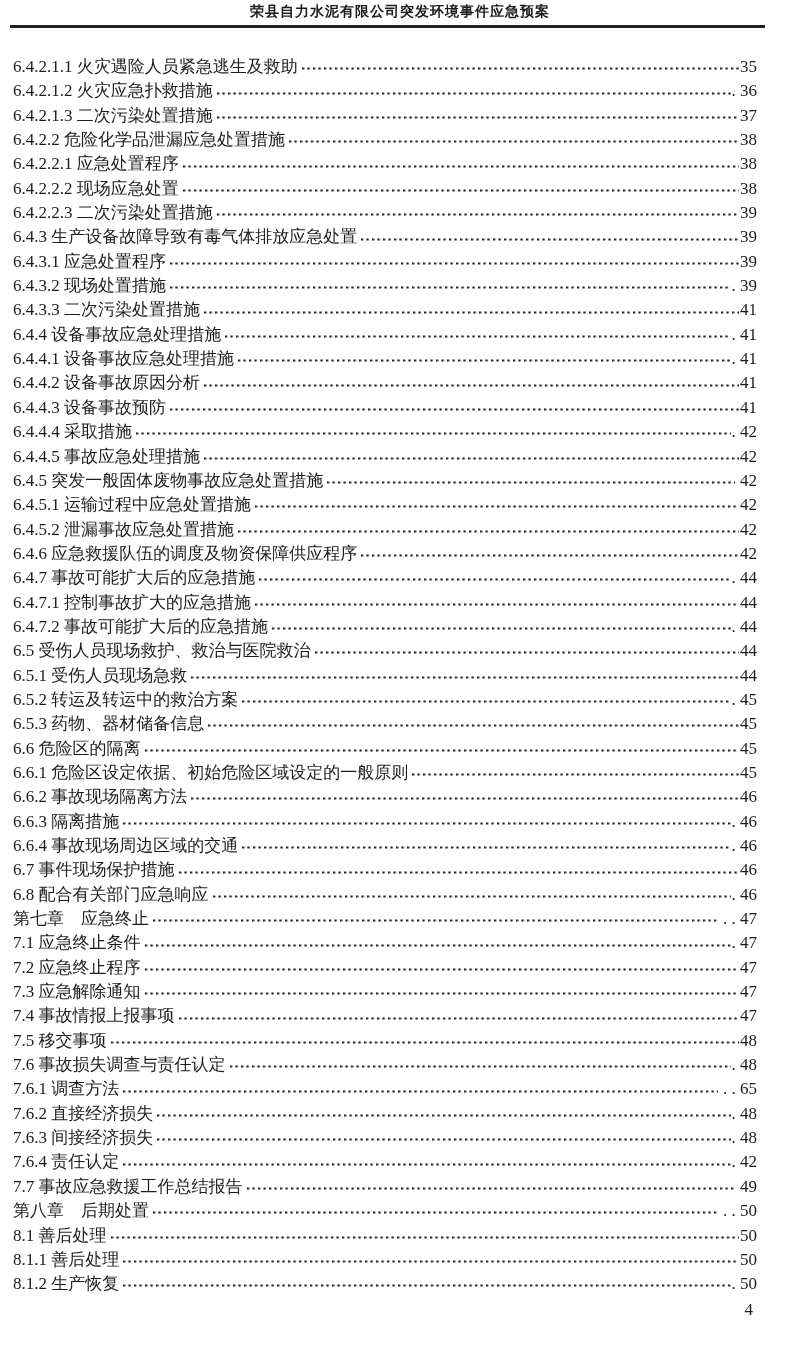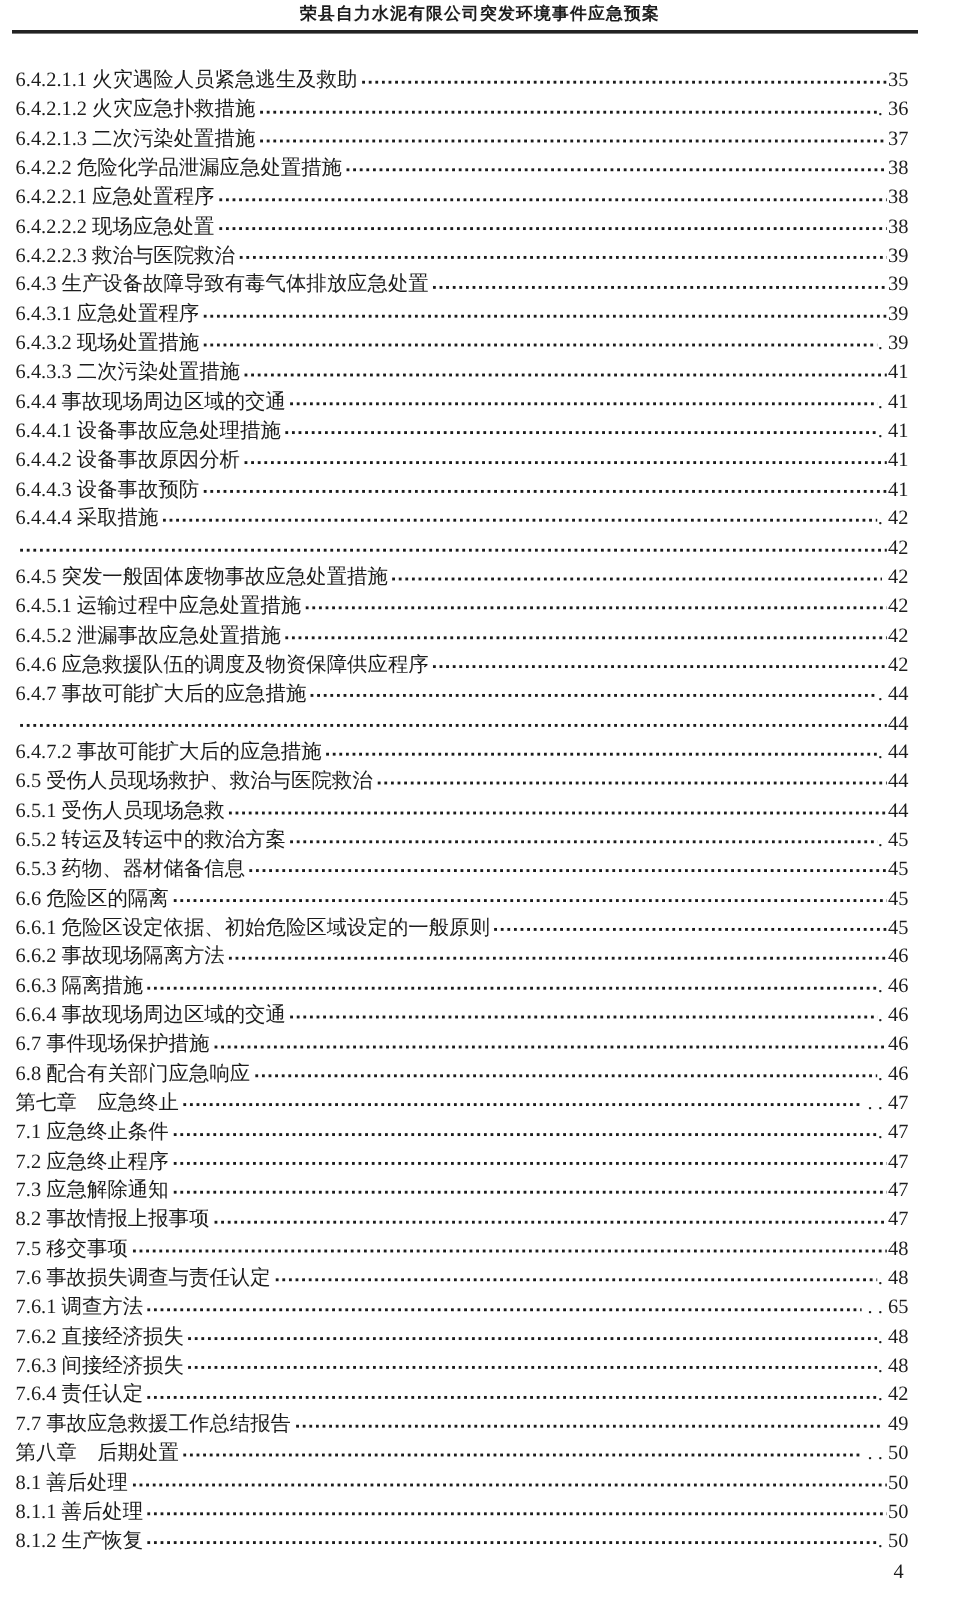--- a/index.html
+++ b/index.html
@@ -124,21 +124,21 @@
     <span class="toc-page">38</span>
   </div>
 
   <div class="toc-row">
     <span class="toc-label">6.4.2.2.2 现场应急处置</span>
     <span class="leader"></span>
     <span class="toc-page">38</span>
   </div>
 
   <div class="toc-row">
-    <span class="toc-label">6.4.2.2.3 救治与医院救治</span>
+    <span class="toc-label">6.4.2.2.3 二次污染处置措施</span>
     <span class="leader"></span>
     <span class="toc-page">39</span>
   </div>
 
   <div class="toc-row">
     <span class="toc-label">6.4.3 生产设备故障导致有毒气体排放应急处置</span>
     <span class="leader"></span>
     <span class="toc-page">39</span>
   </div>
 
@@ -154,21 +154,21 @@
     <span class="toc-page">. 39</span>
   </div>
 
   <div class="toc-row">
     <span class="toc-label">6.4.3.3 二次污染处置措施</span>
     <span class="leader"></span>
     <span class="toc-page">41</span>
   </div>
 
   <div class="toc-row">
-    <span class="toc-label">6.4.4 事故现场周边区域的交通</span>
+    <span class="toc-label">6.4.4 设备事故应急处理措施</span>
     <span class="leader"></span>
     <span class="toc-page">. 41</span>
   </div>
 
   <div class="toc-row">
     <span class="toc-label">6.4.4.1 设备事故应急处理措施</span>
     <span class="leader"></span>
     <span class="toc-page">. 41</span>
   </div>
 
@@ -184,20 +184,21 @@
     <span class="toc-page">41</span>
   </div>
 
   <div class="toc-row">
     <span class="toc-label">6.4.4.4 采取措施</span>
     <span class="leader"></span>
     <span class="toc-page">. 42</span>
   </div>
 
   <div class="toc-row">
+    <span class="toc-label">6.4.4.5 事故应急处理措施</span>
     <span class="leader"></span>
     <span class="toc-page">42</span>
   </div>
 
   <div class="toc-row">
     <span class="toc-label">6.4.5 突发一般固体废物事故应急处置措施</span>
     <span class="leader"></span>
     <span class="toc-page"> 42</span>
   </div>
 
@@ -219,20 +220,21 @@
     <span class="toc-page">42</span>
   </div>
 
   <div class="toc-row">
     <span class="toc-label">6.4.7 事故可能扩大后的应急措施</span>
     <span class="leader"></span>
     <span class="toc-page">. 44</span>
   </div>
 
   <div class="toc-row">
+    <span class="toc-label">6.4.7.1 控制事故扩大的应急措施</span>
     <span class="leader"></span>
     <span class="toc-page">44</span>
   </div>
 
   <div class="toc-row">
     <span class="toc-label">6.4.7.2 事故可能扩大后的应急措施</span>
     <span class="leader"></span>
     <span class="toc-page">. 44</span>
   </div>
 
@@ -320,21 +322,21 @@
     <span class="toc-page">47</span>
   </div>
 
   <div class="toc-row">
     <span class="toc-label">7.3 应急解除通知</span>
     <span class="leader"></span>
     <span class="toc-page">47</span>
   </div>
 
   <div class="toc-row">
-    <span class="toc-label">8.2 事故情报上报事项</span>
+    <span class="toc-label">7.4 事故情报上报事项</span>
     <span class="leader"></span>
     <span class="toc-page">47</span>
   </div>
 
   <div class="toc-row">
     <span class="toc-label">7.5 移交事项</span>
     <span class="leader"></span>
     <span class="toc-page">48</span>
   </div>
 

